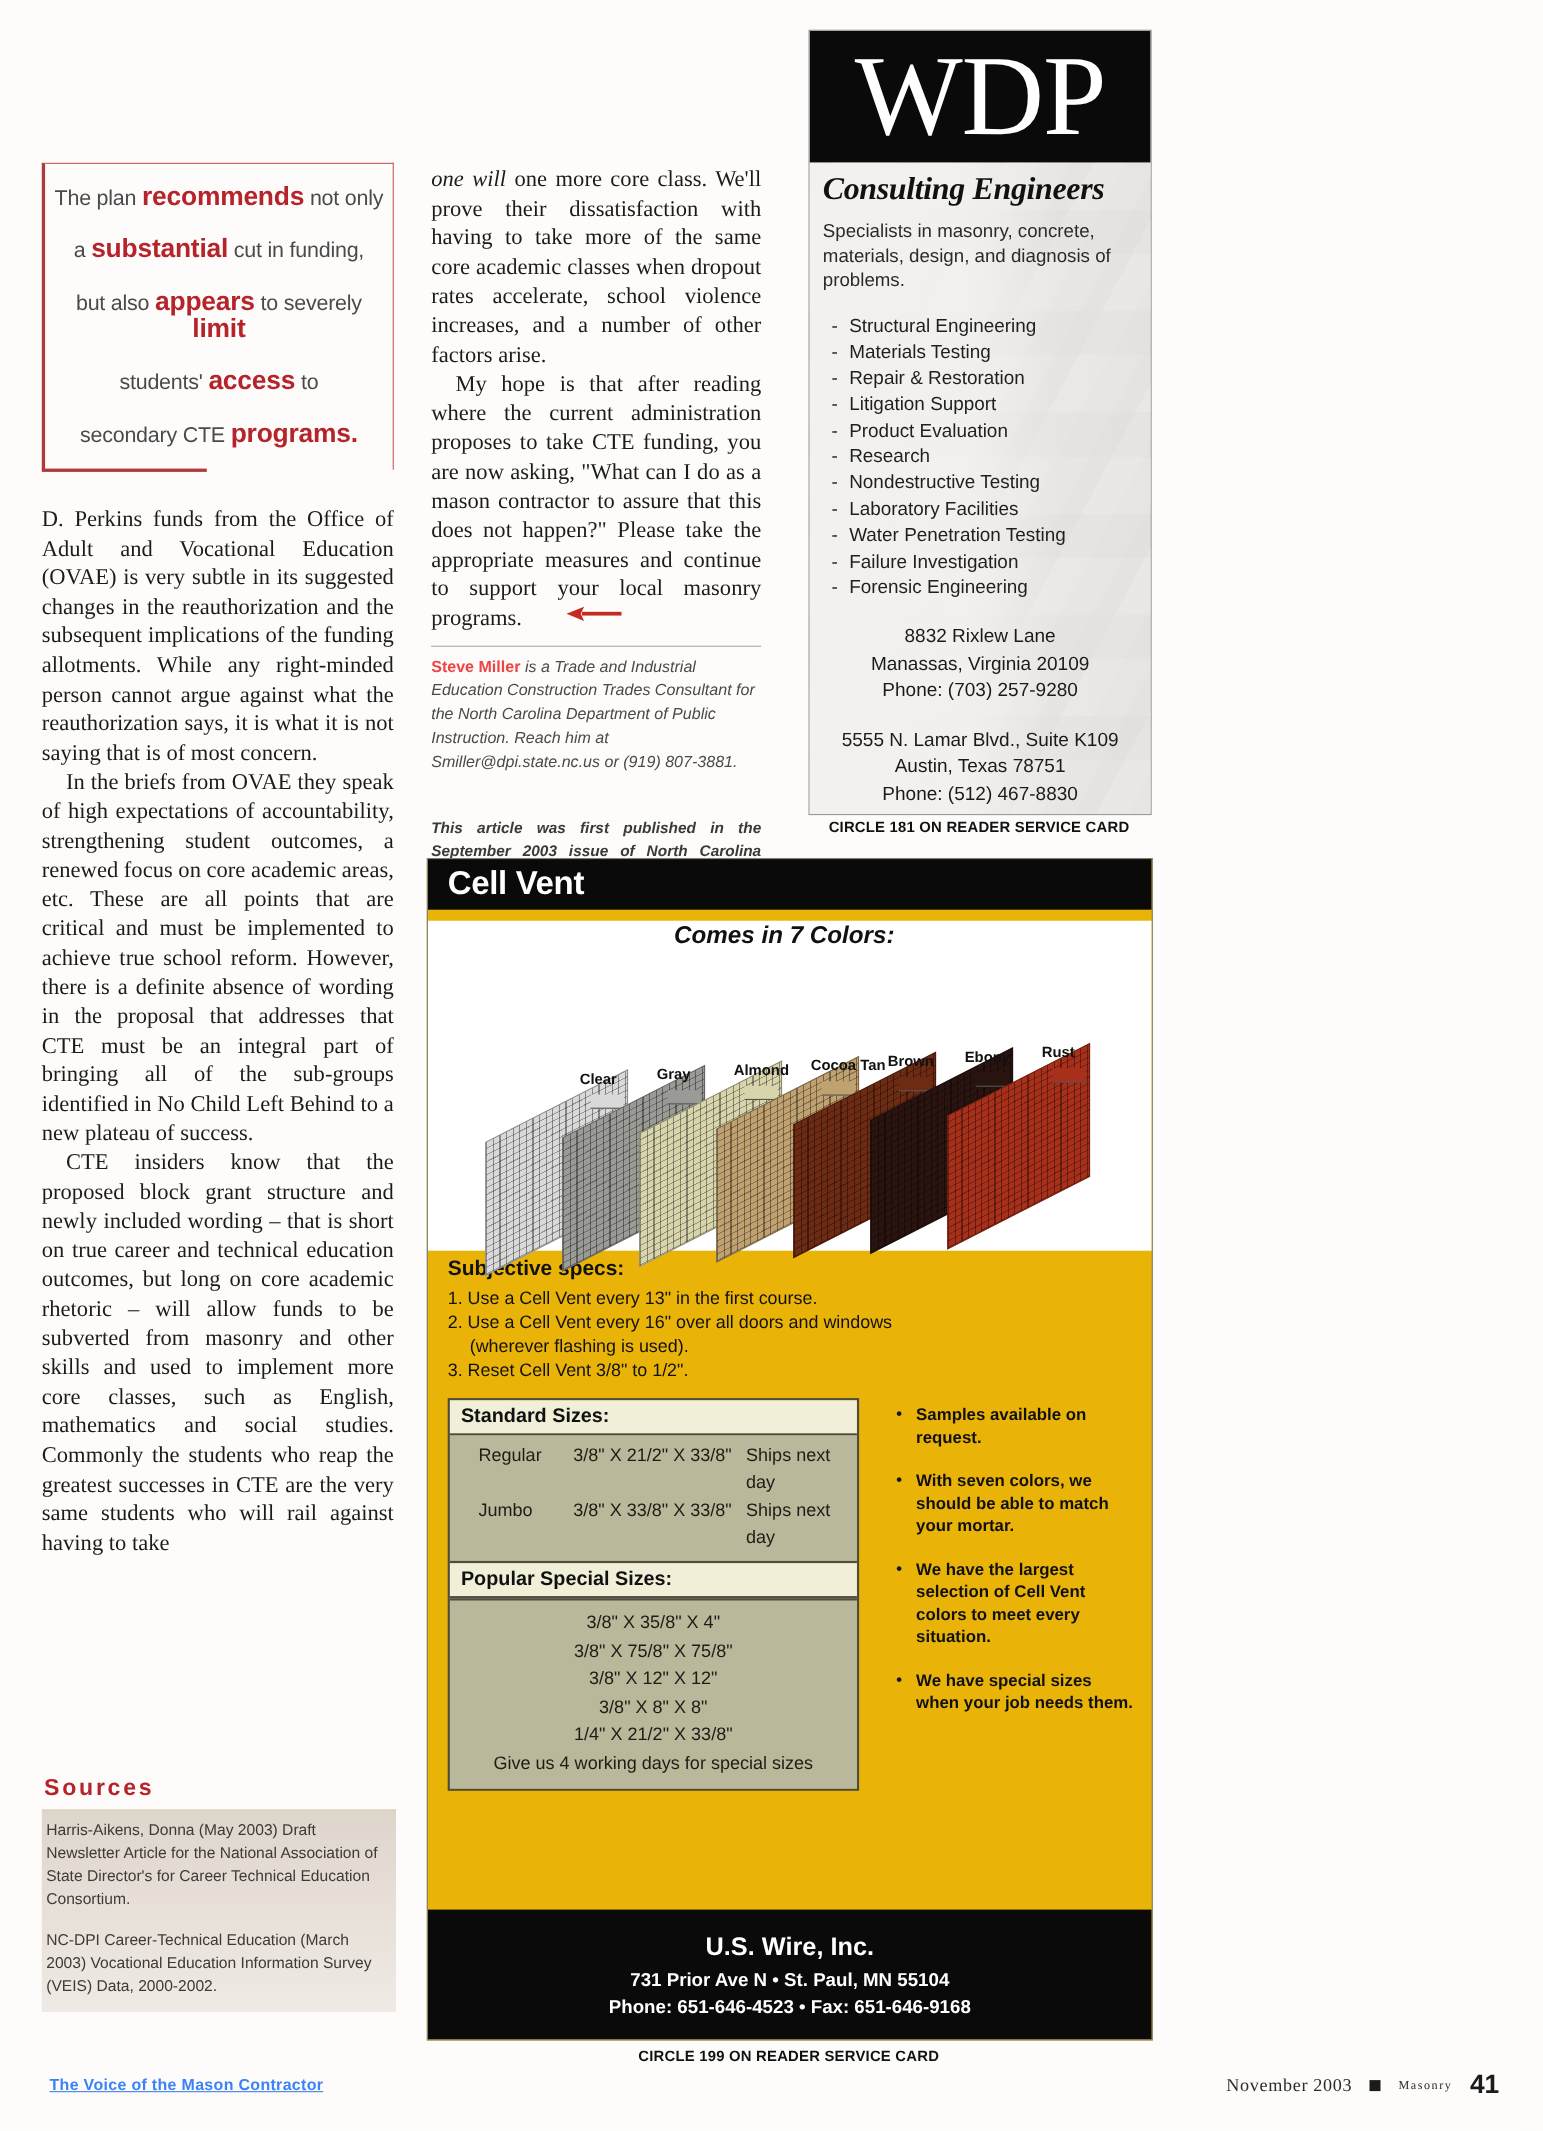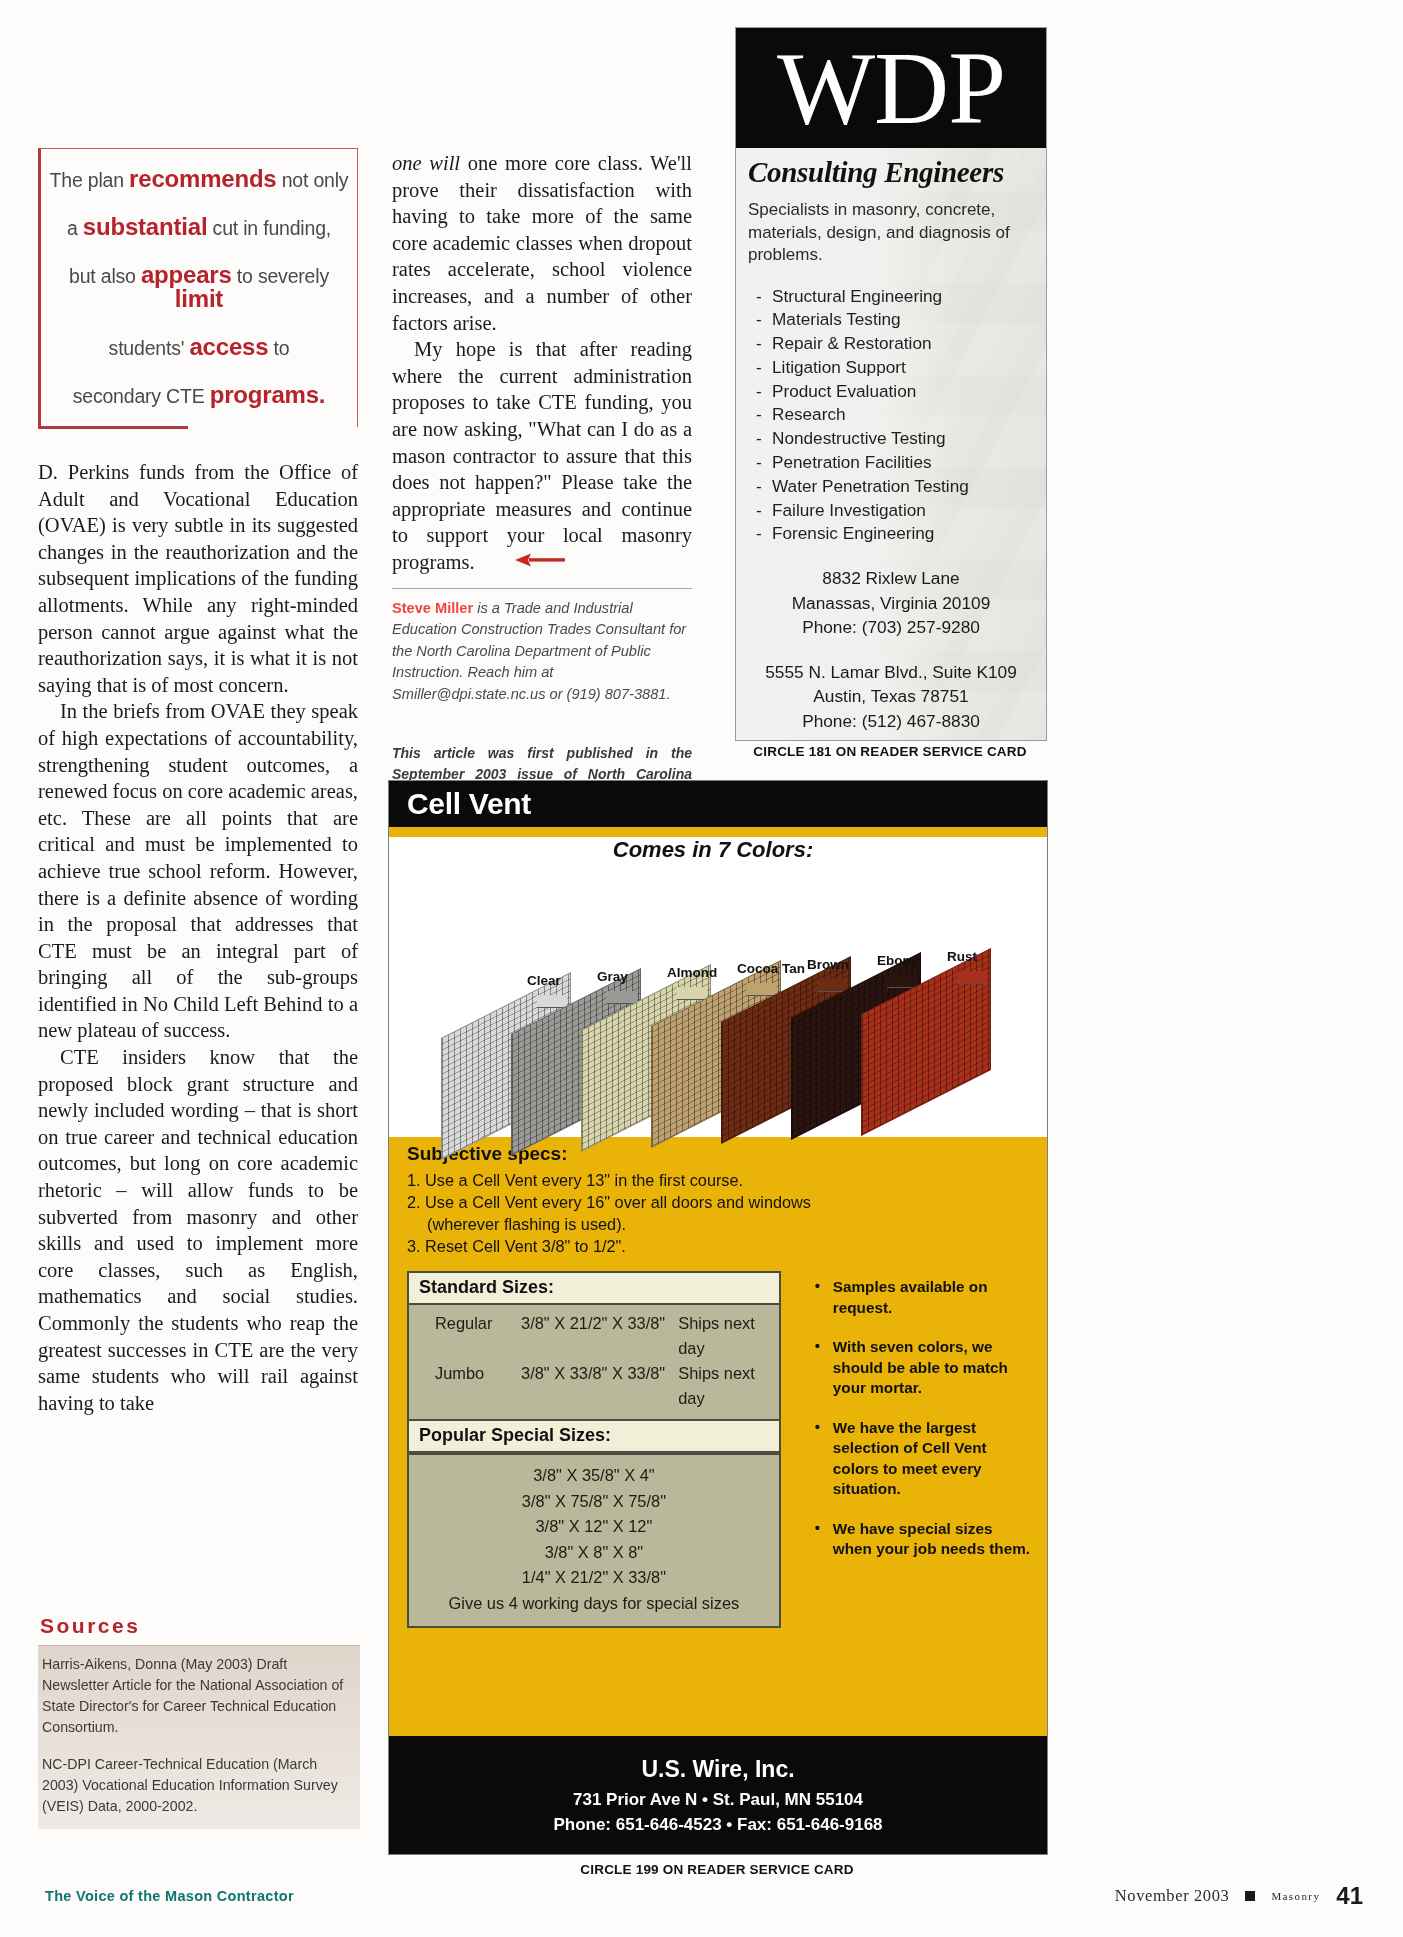--- a/index.html
+++ b/index.html
@@ -214,22 +214,23 @@
     display:flex;flex-direction:column;align-items:center;justify-content:center;
   }
   #cv-foot .n1{font-family:"Liberation Sans", sans-serif;font-weight:bold;font-size:23px;margin-bottom:7px;}
   #cv-foot .n2{font-family:"Liberation Sans", sans-serif;font-weight:bold;font-size:17px;margin-bottom:5px;}
   #cv-foot .n3{font-family:"Liberation Sans", sans-serif;font-weight:bold;font-size:17px;}
   #cv-circle{position:absolute;left:388px;top:1862px;width:658px;}
 
   
   #footer-left{
     position:absolute;left:45px;top:1888px;
-    font-family:"Liberation Sans", sans-serif;font-weight:bold;font-size:14.5px;color:#0f766e;
+    font-family:"Liberation Sans", sans-serif;font-weight:bold;font-size:14.5px;color:#3b82f6;
     letter-spacing:0.3px;
+    text-decoration:underline;
   }
   #footer-right{
     position:absolute;right:40px;top:1882px;display:flex;align-items:center;gap:16px;
     font-family:"Liberation Serif", serif;
   }
   #footer-right .fr-date{font-size:16.5px;color:#2b2b2b;letter-spacing:0.6px;}
   #footer-right .fr-sq{width:10px;height:10px;background:#1b1b1b;display:inline-block;}
   #footer-right .fr-mag{font-size:11px;color:#2b2b2b;letter-spacing:1.4px;}
   #footer-right .fr-pg{font-family:"Liberation Sans", sans-serif;font-weight:bold;font-size:24px;color:#1b1b1b;}
 </style>
@@ -299,21 +300,21 @@
         <div class="wdp-h1">Consulting Engineers</div>
         <div class="wdp-sub">Specialists in masonry, concrete, materials, design, and diagnosis of problems.</div>
         <ul class="wdp-list">
           <li>Structural Engineering</li>
           <li>Materials Testing</li>
           <li>Repair &amp; Restoration</li>
           <li>Litigation Support</li>
           <li>Product Evaluation</li>
           <li>Research</li>
           <li>Nondestructive Testing</li>
-          <li>Penetration Facilities</li>
+          <li>Laboratory Facilities</li>
           <li>Water Penetration Testing</li>
           <li>Failure Investigation</li>
           <li>Forensic Engineering</li>
         </ul>
         <div class="wdp-addr">
           <div>8832 Rixlew Lane</div>
           <div>Manassas, Virginia 20109</div>
           <div>Phone: (703) 257-9280</div>
         </div>
         <div class="wdp-addr">

